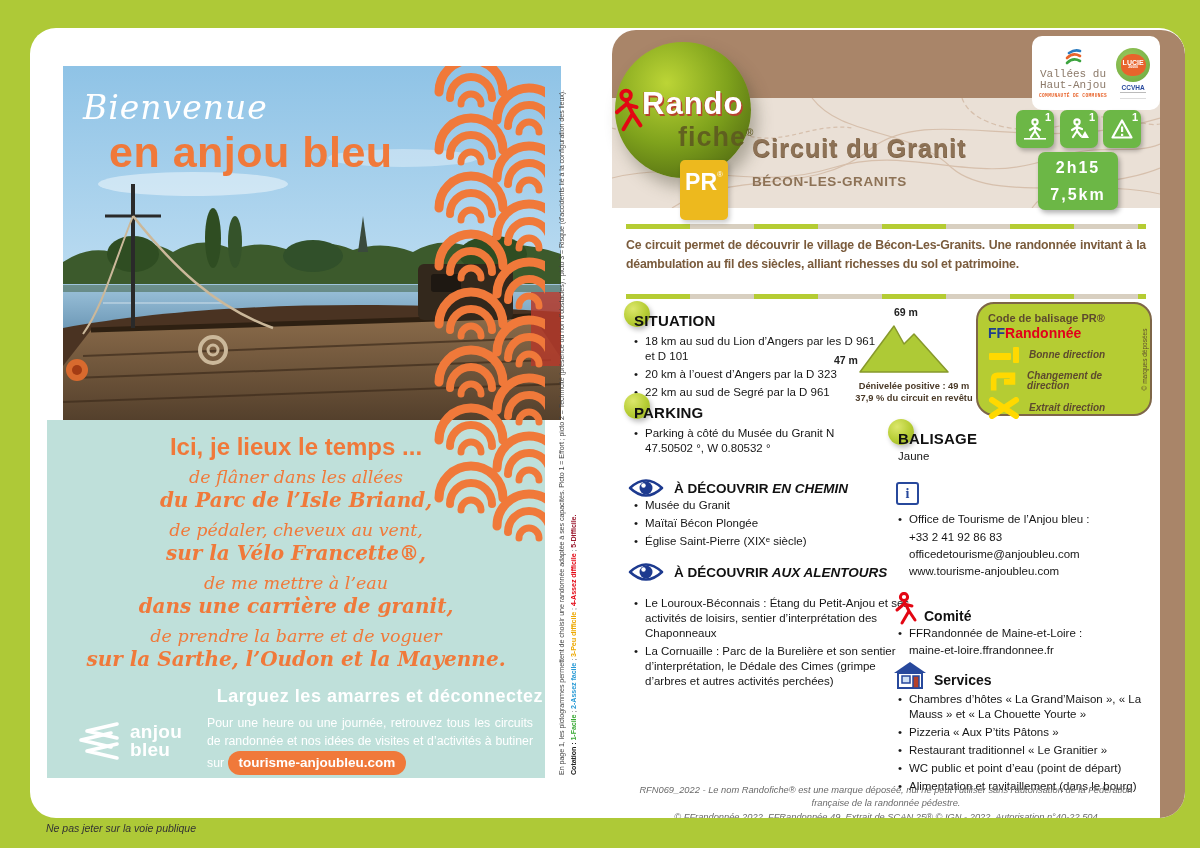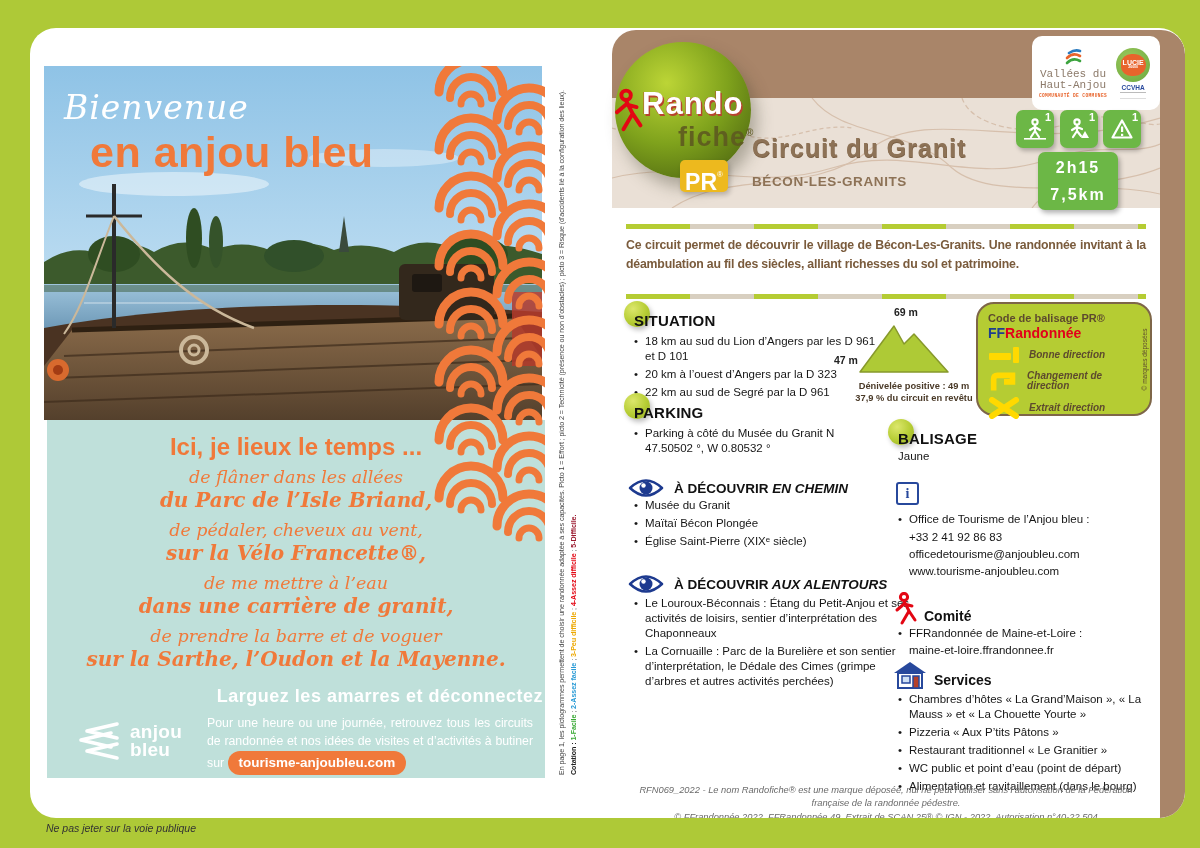--- a/index.html
+++ b/index.html
@@ -2,21 +2,21 @@
 <html><head>
 <meta charset="utf-8">
 <style>
   html,body{margin:0;padding:0;}
   body{width:1200px;height:848px;position:relative;font-family:"Liberation Sans",sans-serif;background:#aec937;}
   .abs{position:absolute;}
   .canvas{position:absolute;inset:0;width:1200px;height:848px;background:#aec937;overflow:hidden;}
   .sheet{position:absolute;left:30px;top:28px;width:1155px;height:790px;background:#ffffff;border-radius:26px;overflow:hidden;}
 
   
-  .photo{left:14px;top:38px;width:498px;height:354px;overflow:hidden;background:#9fc9e8;}
+  .photo{left:33px;top:38px;width:498px;height:354px;overflow:hidden;background:#9fc9e8;}
   .welcome-script{left:20px;top:22px;font-family:"DejaVu Serif",serif;font-style:italic;font-size:33px;color:#ffffff;letter-spacing:1px;}
   .welcome-main{left:46px;top:62px;font-size:43px;font-weight:bold;color:#f0793a;letter-spacing:.5px;}
   .feather{left:403px;top:38px;width:112px;height:492px;pointer-events:none;z-index:3;}
   .teal{left:17px;top:392px;width:498px;height:358px;background:#bfe0da;}
   .tagline-heading{left:0;top:13px;width:100%;text-align:center;font-size:24px;font-weight:bold;color:#f0793a;}
   .taglines{left:0;top:47px;width:100%;text-align:center;color:#f0793a;font-family:"DejaVu Serif",serif;font-style:italic;}
   .tg-light{font-size:17.5px;line-height:1.2;}
   .tg-strong{font-size:20px;font-weight:bold;line-height:1.2;margin-bottom:8px;}
   .cta-line{left:12px;top:266px;width:484px;text-align:right;color:#ffffff;font-size:18px;font-weight:bold;letter-spacing:.5px;}
   .cta-text{left:160px;top:294px;width:326px;color:#ffffff;font-size:12.3px;line-height:1.5;text-align:justify;}
@@ -45,21 +45,21 @@
   .lucie-blob small{font-size:3.5px;font-weight:bold;}
   .ccvha{font-size:6.5px;font-weight:bold;color:#27489c;margin-top:2px;}
   .ccvha-lines{width:26px;height:5px;margin:1px auto 0;border-top:1.5px solid #bbb;border-bottom:1.5px solid #ddd;}
 
   .sphere{left:585px;top:14px;width:136px;height:136px;border-radius:50%;background:radial-gradient(circle at 38% 30%,#bcd536,#7fa21c 48%,#41570e 100%);box-shadow:6px 10px 16px rgba(60,60,40,.35);}
   .brand1{left:612px;top:58px;font-size:31px;font-weight:bold;color:#ffffff;text-shadow:1.5px 1.5px 0 #b8432f, -0.5px -0.5px 0 #b8432f;letter-spacing:1px;z-index:4;}
   .brand2{left:648px;top:94px;font-size:27px;font-weight:bold;color:#5e5a20;opacity:.9;letter-spacing:1px;z-index:4;}
   .brand2 sup{font-size:10px;}
   .rando-hiker{left:583px;top:60px;z-index:5;}
 
-  .pr-badge{left:650px;top:132px;width:48px;height:32px;background:#edb91e;border-radius:5px;display:flex;align-items:flex-start;justify-content:center;box-shadow:2px 3px 5px rgba(0,0,0,.2);}
+  .pr-badge{left:650px;top:132px;width:48px;height:60px;background:#edb91e;border-radius:5px;display:flex;align-items:flex-start;justify-content:center;box-shadow:2px 3px 5px rgba(0,0,0,.2);}
   .pr-badge span{font-size:23px;font-weight:bold;color:#fff;margin-top:9px;}
   .pr-badge sup{font-size:8px;color:#fff;margin-top:10px;}
   .rf-title{left:722px;top:106px;font-size:25px;font-weight:bold;color:#8d7256;letter-spacing:1px;text-shadow:.5px .5px 0 #7a5f44;}
   .rf-subtitle{left:722px;top:146px;font-size:13.5px;font-weight:bold;color:#8d7256;letter-spacing:.6px;}
 
   .diff-badge{top:82px;width:38px;height:38px;background:#6cb746;border-radius:7px;box-shadow:2px 3px 4px rgba(0,0,0,.25);}
   .diff-badge svg{position:absolute;left:8px;top:8px;}
   .diff-badge .lvl{position:absolute;right:3px;top:1px;color:#fff;font-size:11px;font-weight:bold;}
   .time-box{left:1008px;top:124px;width:80px;height:58px;background:#6cb746;border-radius:7px;box-shadow:2px 3px 5px rgba(0,0,0,.3);color:#fff;font-weight:bold;font-size:16px;text-align:center;letter-spacing:2px;}
   .time-box .t1{margin-top:7px;} .time-box .t2{margin-top:9px;}
@@ -251,21 +251,21 @@
             <circle cx="15.5" cy="9.5" r="2.2" fill="#ffffff"></circle>
         </svg>
         <span class="disc-title"><span>À DÉCOUVRIR</span><i> EN CHEMIN</i></span>
       </div>
       <ul class="abs blist" style="left:22px;top:290px;width:262px;">
         <li>Musée du Granit</li>
         <li>Maïtaï Bécon Plongée</li>
         <li>Église Saint-Pierre (XIXᵉ siècle)</li>
       </ul>
 
-      <div class="abs disc-head" style="left:16px;top:352px;margin-top:12px;">
+      <div class="abs disc-head" style="left:16px;top:352px;">
         <svg width="36" height="24" viewBox="0 0 36 24">
           <path d="M2,12 Q18,-3 34,12 Q18,27 2,12 Z" fill="#ffffff" stroke="#1d3a8f" stroke-width="2.5" stroke-linejoin="round"></path>
           <circle cx="18" cy="12" r="6.5" fill="#1d3a8f"></circle>
             <circle cx="15.5" cy="9.5" r="2.2" fill="#ffffff"></circle>
         </svg>
         <span class="disc-title"><span>À DÉCOUVRIR</span><i> AUX ALENTOURS</i></span>
       </div>
       <ul class="abs blist" style="left:22px;top:388px;width:286px;">
         <li>Le Louroux-Béconnais : Étang du Petit-Anjou et ses activités de loisirs, sentier d’interprétation des Chaponneaux</li>
         <li>La Cornuaille : Parc de la Burelière et son sentier d’interprétation, le Dédale des Cimes (grimpe d’arbres et autres activités perchées)</li>

